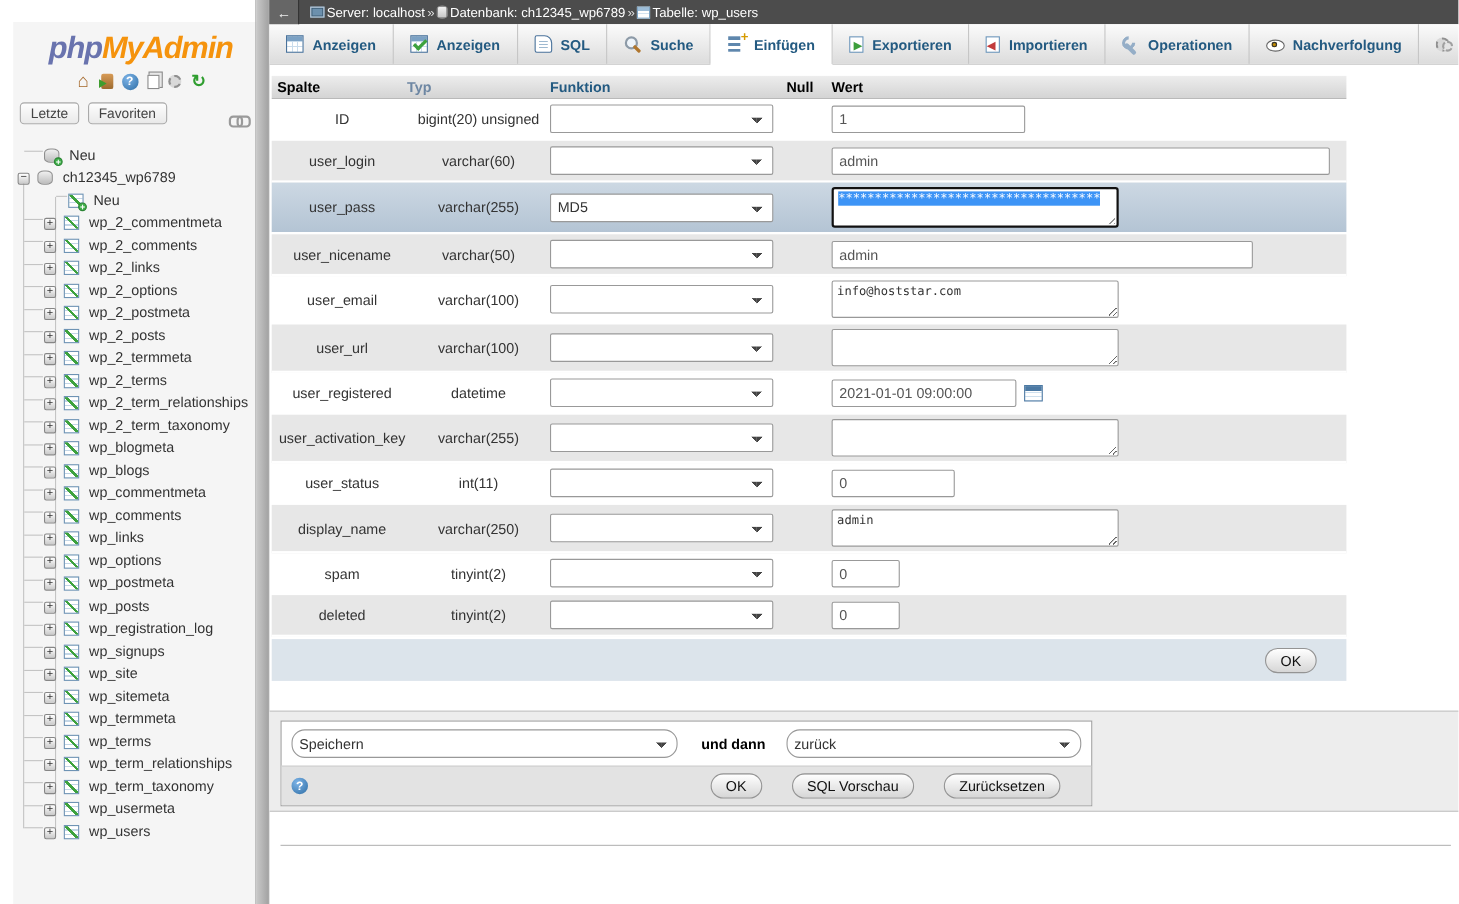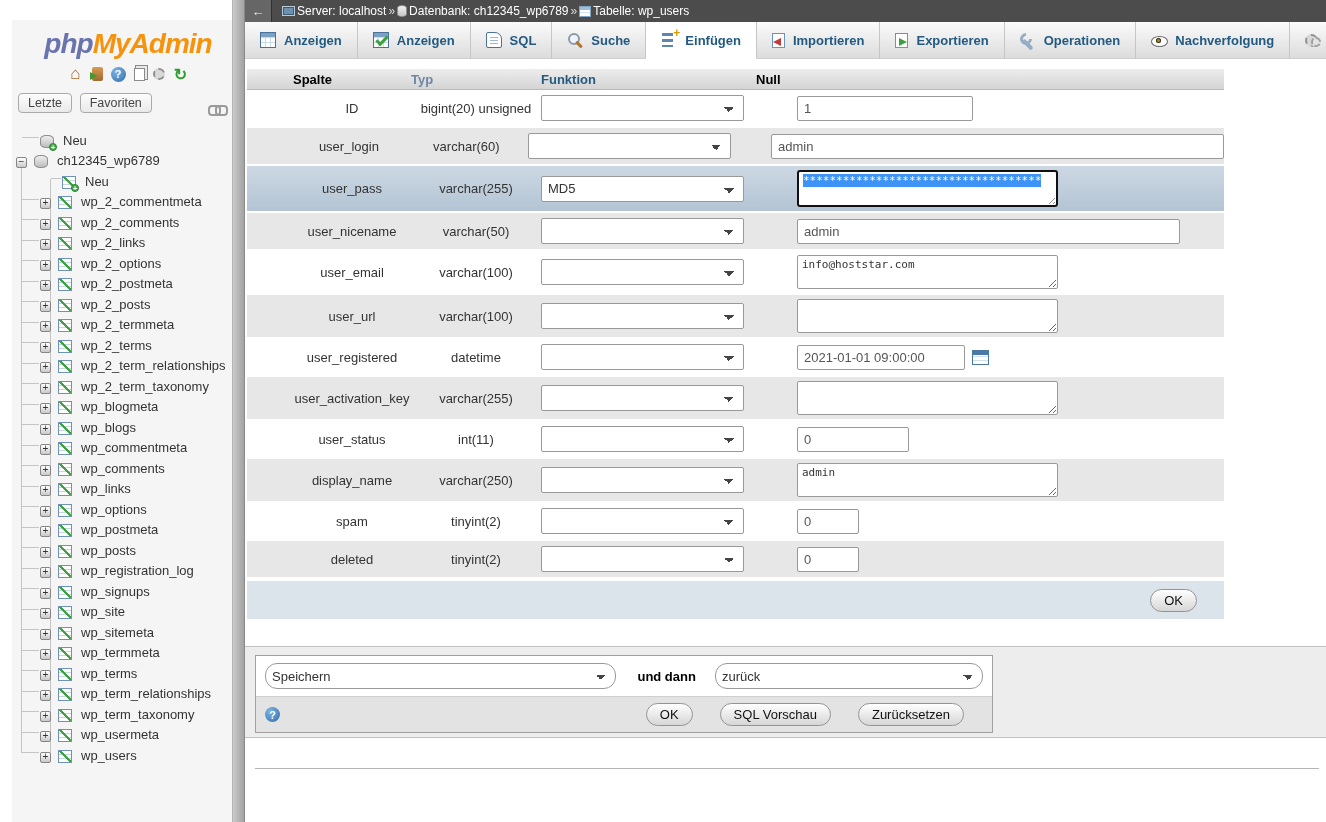--- a/index.html
+++ b/index.html
@@ -88,21 +88,21 @@
   .t-operations::after { content:""; position:absolute; left:0; top:1px; width:6px; height:6px; border:3px solid #95aec7; border-radius:50%; border-top-color:transparent; transform:rotate(45deg); }
   .t-tracking::before { content:""; position:absolute; left:0; top:4px; width:15px; height:9px; border:1px solid #666; border-radius:50%; background:#fff; }
   .t-tracking::after { content:""; position:absolute; left:5px; top:6px; width:5px; height:5px; border-radius:50%; background:#c08a00; box-shadow:inset 0 0 0 1px #333; }
   .t-triggers::before { content:""; position:absolute; left:0; top:2px; width:9px; height:9px; border:2px dashed #909090; border-radius:50%; background:#d8d8d8; }
   .t-triggers::after { content:""; position:absolute; right:0; bottom:1px; width:6px; height:6px; border:2px dashed #a0a0a0; border-radius:50%; background:#e4e4e4; }
 
   
   #content { padding-top:10px; }
   .itable { margin-left:2px; width:977px; }
   .ihead { display:flex; height:21px; background:linear-gradient(#ededed,#d4d4d4); border-bottom:1px solid #b9b9b9; font-weight:bold; font-size:13px; align-items:center; }
-  .c1 { width:123px; padding-left:5px;margin-left:41px; }
+  .c1 { width:123px; padding-left:5px; }
   .c2 { width:130px; }
   .c3 { width:215px; }
   .c4 { width:30px; }
   .c5 { flex:1; padding-left:11px; display:flex; align-items:center; }
   .ihead .c1 { color:#000; }
   .ihead .c2 { color:#6e87a3; cursor:pointer; }
   .ihead .c3 { color:#235a81; cursor:pointer; }
   .ihead .c4, .ihead .c5 { color:#000; }
   .irow { display:flex; align-items:center; border-bottom:2px solid #fff; padding:4px 0; min-height:38px; }
   .irow:nth-child(even) { background:#e7e7e7; }
@@ -382,26 +382,26 @@
       </div>
       <div class="tab">
         <span class="ticon t-search"></span>
         <span>Suche</span>
       </div>
       <div class="tab active">
         <span class="ticon t-insert"></span>
         <span>Einfügen</span>
       </div>
       <div class="tab">
+        <span class="ticon t-export"></span>
+        <span>Exportieren</span>
+      </div>
+      <div class="tab">
         <span class="ticon t-import"></span>
         <span>Importieren</span>
-      </div>
-      <div class="tab">
-        <span class="ticon t-export"></span>
-        <span>Exportieren</span>
       </div>
       <div class="tab">
         <span class="ticon t-operations"></span>
         <span>Operationen</span>
       </div>
       <div class="tab">
         <span class="ticon t-tracking"></span>
         <span>Nachverfolgung</span>
       </div>
       <div class="tab">
@@ -410,20 +410,21 @@
       </div>
     </div>
 
   <div id="content">
     <div class="itable">
       <div class="ihead">
           <div class="c1">Spalte</div>
           <div class="c2">Typ</div>
           <div class="c3">Funktion</div>
           <div class="c4">Null</div>
+          <div class="c5">Wert</div>
         </div>
       <div id="irows">
           <div class="irow">
             <div class="c1">ID</div>
             <div class="c2">bigint(20) unsigned</div>
             <div class="c3"><select class="func"><option></option></select></div>
             <div class="c4"></div>
             <div class="c5">
               <input class="val-input" value="1" style="width: 176px;">
             </div>

